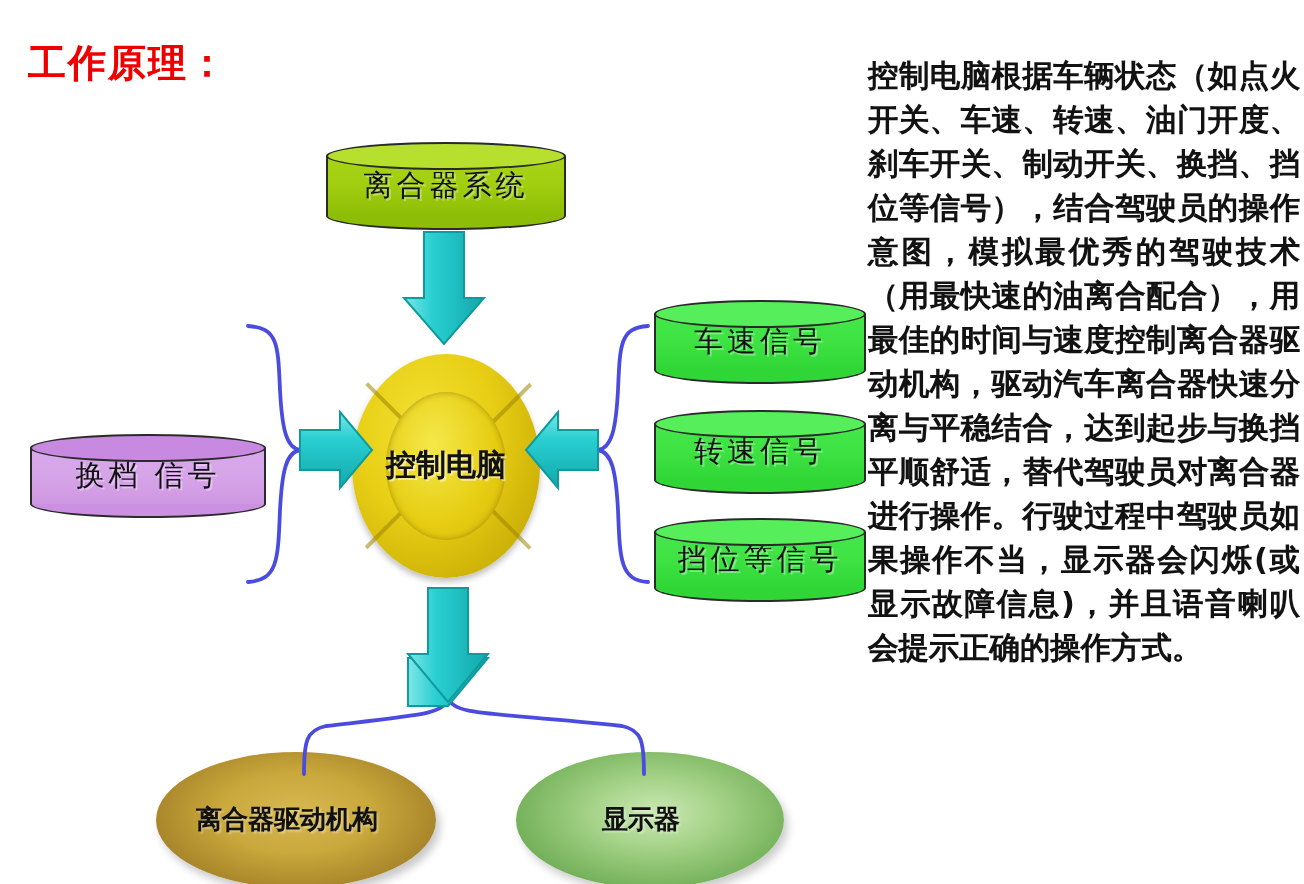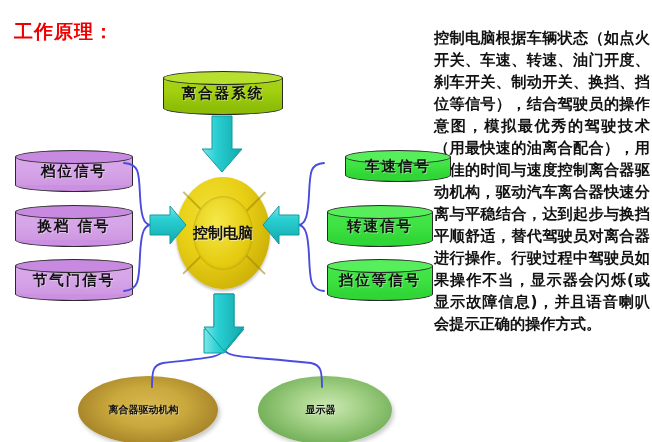--- a/index.html
+++ b/index.html
@@ -37,21 +37,21 @@
   }
   .cyl .capTop,.cyl .capBot{
     position:absolute;left:0;width:100%;height:14px;
     border:1.4px solid #2a2a2a;border-radius:50%;
     box-sizing:border-box;
   }
   .cyl .capTop{top:0;}
   .cyl .capBot{bottom:0;border-top:none;}
   .cyl .txt{
     position:absolute;left:0;right:0;top:50%;transform:translateY(-50%);
-    text-align:center;font-size:14.5px;font-weight:bold;color:#111;
+    text-align:center;font-size:14.5px;font-weight:normal;color:#111;
     letter-spacing:2px;white-space:nowrap;
     text-shadow:1px 1px 0 rgba(255,255,255,.35);
   }
 
   
   .cyl.olive .body{background:linear-gradient(to bottom,#a8d418,#a2cf10 45%,#8dbd06);}
   .cyl.olive .capTop{background:#b6df2e;}
   .cyl.olive .capBot{background:#8dbd06;}
 
   
@@ -84,21 +84,21 @@
   .wheel .wtxt{
     position:absolute;left:-4px;right:-4px;top:50%;transform:translateY(-50%);
     text-align:center;font-size:15px;font-weight:bold;color:#111;
     white-space:nowrap;text-shadow:1px 1px 0 rgba(255,255,255,.5);
   }
 
   
   .ell{position:absolute;border-radius:50%;}
   .ell .etxt{
     position:absolute;left:0;right:9px;top:50%;transform:translateY(-50%);
-    text-align:center;font-size:10px;font-weight:bold;color:#111;
+    text-align:center;font-size:13px;font-weight:bold;color:#111;
     white-space:nowrap;text-shadow:1px 1px 1px rgba(255,255,255,.35);
   }
   .ell.gold{background:radial-gradient(ellipse at 50% 45%, #d8b852 0%, #c9a83c 38%, #a9862a 72%, #8a6a1d 100%);
             box-shadow:2px 3px 4px rgba(0,0,0,.22);}
   .ell.leaf{background:radial-gradient(ellipse at 52% 45%, #cbe8b4 0%, #a6d389 32%, #79b45e 68%, #548f3c 100%);
             box-shadow:2px 3px 4px rgba(0,0,0,.2);}
 
   
   svg.overlay{position:absolute;left:0;top:0;width:652px;height:442px;pointer-events:none;}
 </style>
@@ -111,42 +111,30 @@
 
   <div class="para">控制电脑根据车辆状态（如点火开关、车速、转速、油门开度、刹车开关、制动开关、换挡、挡位等信号），结合驾驶员的操作意图，模拟最优秀的驾驶技术（用最快速的油离合配合），用最佳的时间与速度控制离合器驱动机构，驱动汽车离合器快速分离与平稳结合，达到起步与换挡平顺舒适，替代驾驶员对离合器进行操作。行驶过程中驾驶员如果操作不当，显示器会闪烁(或显示故障信息)，并且语音喇叭会提示正确的操作方式。</div>
 
   <div class="cyl olive" style="left:163px;top:62px;width:120px;height:44px;">
     <div class="capBot"></div>
     <div class="body"></div>
     <div class="capTop"></div>
     <div class="txt">离合器系统</div>
   </div>
 
-  <div class="cyl violet" style="left:15px;top:141px;width:118px;height:42px;">
-    <div class="capBot"></div>
-    <div class="body"></div>
-    <div class="capTop"></div>
-    <div class="txt">档位信号</div>
-  </div>
-
-  <div class="cyl violet" style="left:15px;top:196px;width:118px;height:42px;">
+
+  <div class="cyl violet" style="left:15px;top:208px;width:118px;height:42px;">
     <div class="capBot"></div>
     <div class="body"></div>
     <div class="capTop"></div>
     <div class="txt">换档 信号</div>
   </div>
 
-  <div class="cyl violet" style="left:15px;top:250px;width:118px;height:42px;">
-    <div class="capBot"></div>
-    <div class="body"></div>
-    <div class="capTop"></div>
-    <div class="txt">节气门信号</div>
-  </div>
-
-  <div class="cyl green" style="left:345px;top:141px;width:106px;height:32px;">
+
+  <div class="cyl green" style="left:327px;top:141px;width:106px;height:42px;">
     <div class="capBot"></div>
     <div class="body"></div>
     <div class="capTop"></div>
     <div class="txt">车速信号</div>
   </div>
 
   <div class="cyl green" style="left:327px;top:196px;width:106px;height:42px;">
     <div class="capBot"></div>
     <div class="body"></div>
     <div class="capTop"></div>

